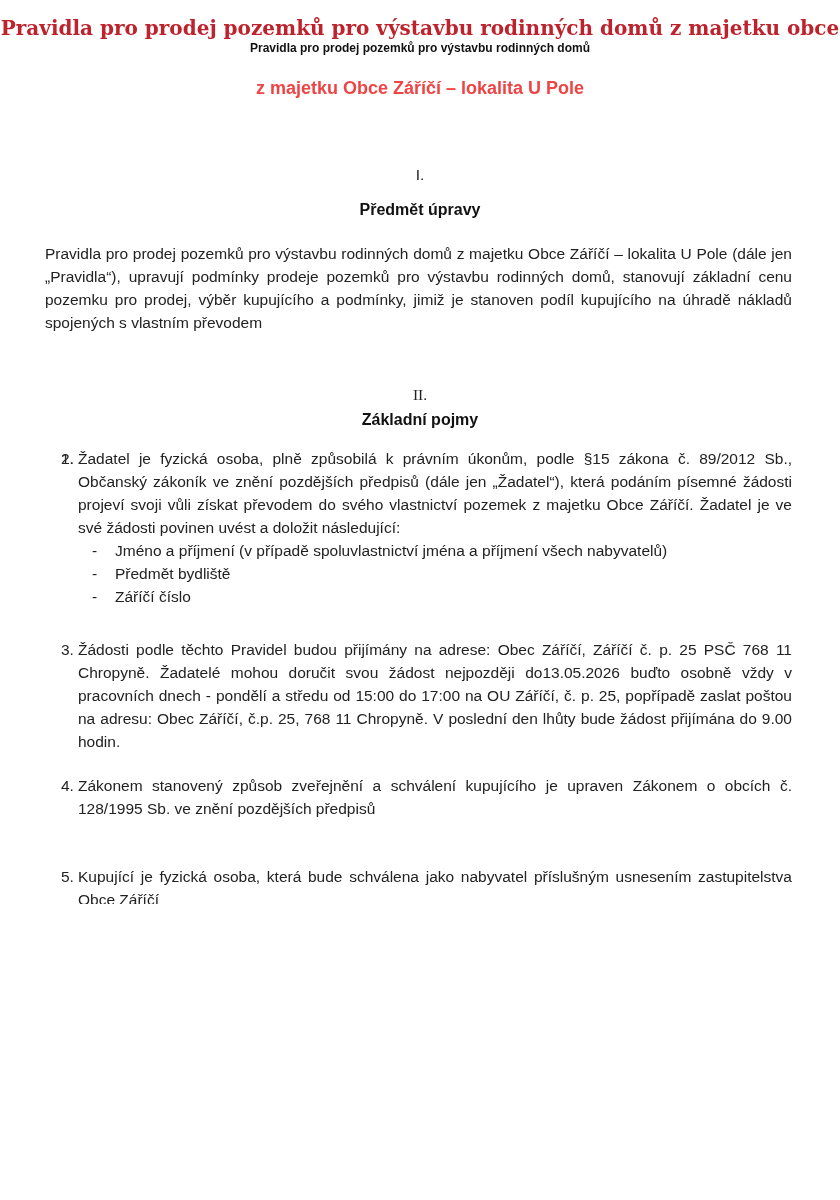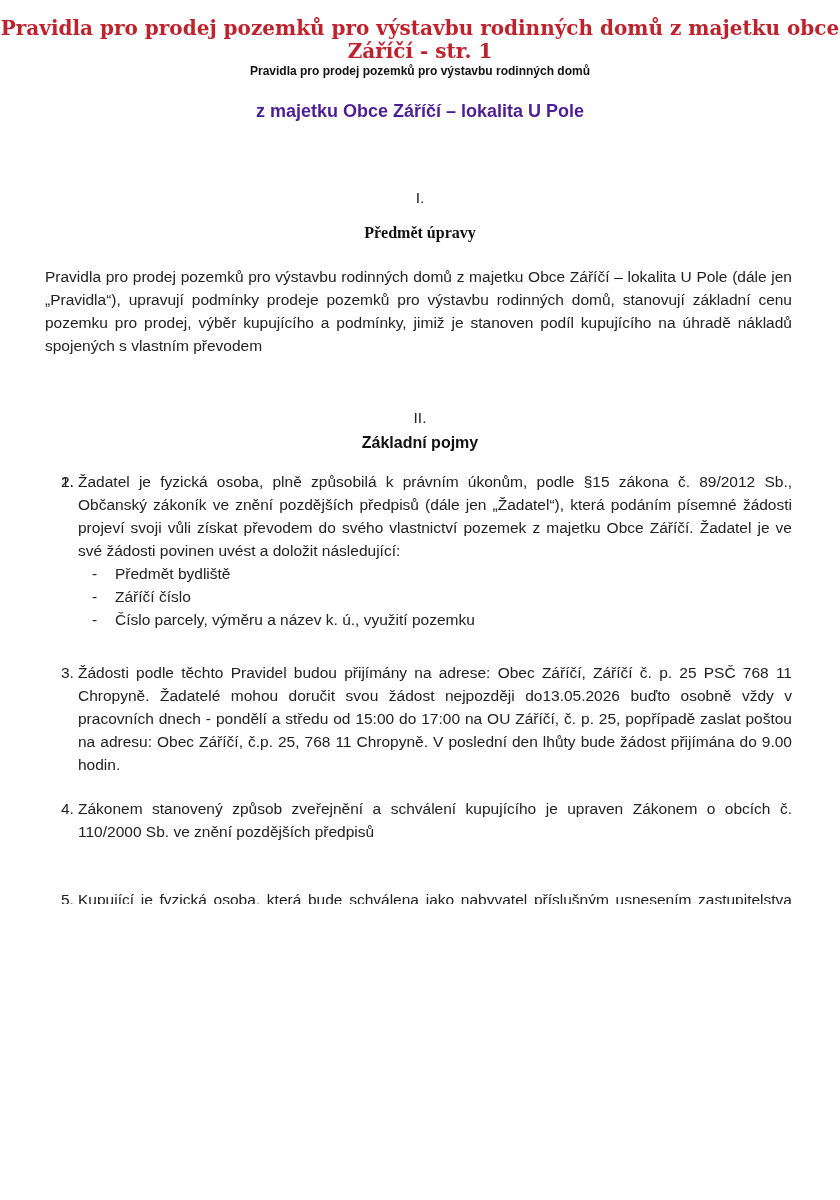--- a/index.html
+++ b/index.html
@@ -32,38 +32,38 @@
     font-size: 12px;
     line-height: 21px;
     color: #111111;
   }
   .doc-subtitle {
     margin-top: 19px;
     text-align: center;
     font-weight: 700;
     font-size: 18px;
     line-height: 21px;
-    color: #4c1d95;
+    color: #ef4444;
   }
   .sec-numeral {
     text-align: center;
     font-size: 15.5px;
     line-height: 23px;
     color: #222222;
   }
   .sec-numeral.sec1 { margin-top: 64px; }
-  .sec-numeral.sec2 { margin-top: 49px; }
+  .sec-numeral.sec2 { margin-top: 49px; font-family: Liberation Serif, serif; }
   .sec-heading {
     text-align: center;
     font-weight: 700;
     font-size: 16px;
     line-height: 19px;
     color: #111111;
   }
-  .sec-heading.sec1 { margin-top: 14px; font-family: Liberation Serif, serif; }
+  .sec-heading.sec1 { margin-top: 14px; }
   .sec-heading.sec2 { margin-top: 4px; }
   .para {
     margin: 23px 48px 0 45px;
     text-align: justify;
   }
   .olist { margin: 0; padding: 0; }
   .oitem {
     position: relative;
     margin-left: 78px;
     margin-right: 48px;
@@ -95,21 +95,20 @@
     font-weight: 700;
     margin-right: 17px;
   }
 </style>
 </head>
 <body>
 
 <div class="page">
 
   <div class="red-title first">Pravidla pro prodej pozemků pro výstavbu rodinných domů z majetku obce</div>
-  <div class="red-title">Záříčí - str. 1</div>
 
   <div class="doc-title">Pravidla pro prodej pozemků pro výstavbu rodinných domů</div>
   <div class="doc-subtitle">z majetku Obce Záříčí – lokalita U Pole</div>
 
   <div class="sec-numeral sec1">I.</div>
   <div class="sec-heading sec1">Předmět úpravy</div>
   <div class="para">Pravidla pro prodej pozemků pro výstavbu rodinných domů z majetku Obce Záříčí – lokalita U Pole  (dále jen „Pravidla“), upravují podmínky prodeje pozemků pro výstavbu rodinných domů, stanovují základní cenu pozemku pro prodej, výběr kupujícího a podmínky, jimiž je stanoven podíl kupujícího na úhradě nákladů spojených s vlastním převodem</div>
 
   <div class="sec-numeral sec2">II.</div>
   <div class="sec-heading sec2">Základní pojmy</div>
@@ -117,38 +116,38 @@
   <div class="olist">
 
     <div class="oitem item-1">
       <span class="num">1.</span>
     </div>
 
     <div class="oitem item-2">
       <span class="num">2.</span>
       <span>Žadatel je fyzická osoba, plně způsobilá k právním úkonům, podle §15 zákona č. 89/2012 Sb., Občanský zákoník ve znění pozdějších předpisů (dále jen „Žadatel“), která podáním písemné žádosti projeví svoji vůli získat převodem do svého vlastnictví pozemek z majetku Obce Záříčí. Žadatel je ve své žádosti povinen uvést a doložit následující:</span>
       <div class="brow">
+        <span class="bdash">-</span><span>Jméno a příjmení (v případě spoluvlastnictví jména a příjmení všech nabyvatelů)</span>
+      </div>
+      <div class="brow">
         <span class="bdash">-</span><span>Předmět bydliště</span>
       </div>
       <div class="brow">
         <span class="bdash">-</span><span>Záříčí číslo</span>
-      </div>
-      <div class="brow">
-        <span class="bdash">-</span><span>Číslo parcely, výměru a název k. ú., využití pozemku</span>
       </div>
     </div>
 
     <div class="oitem item-3">
       <span class="num">3.</span>
       <span>Žádosti podle těchto Pravidel budou přijímány na adrese: Obec Záříčí, Záříčí č. p. 25 PSČ 768 11 Chropyně. Žadatelé mohou doručit svou žádost nejpozději do13.05.2026 buďto osobně vždy v pracovních dnech - pondělí a středu od 15:00 do 17:00 na OU Záříčí, č. p. 25, popřípadě zaslat poštou na adresu: Obec Záříčí, č.p. 25, 768 11 Chropyně. V poslední den lhůty bude žádost přijímána do 9.00 hodin.</span>
     </div>
 
     <div class="oitem item-4">
       <span class="num">4.</span>
-      <span>Zákonem stanovený způsob zveřejnění a schválení kupujícího je upraven Zákonem o obcích č. 110/2000 Sb. ve znění pozdějších předpisů</span>
+      <span>Zákonem stanovený způsob zveřejnění a schválení kupujícího je upraven Zákonem o obcích č. 128/1995 Sb. ve znění pozdějších předpisů</span>
     </div>
 
     <div class="oitem item-5">
       <span class="num">5.</span>
       <span>Kupující je fyzická osoba, která bude schválena jako nabyvatel příslušným usnesením zastupitelstva Obce Záříčí</span>
     </div>
 
   </div>
 
 </div>

